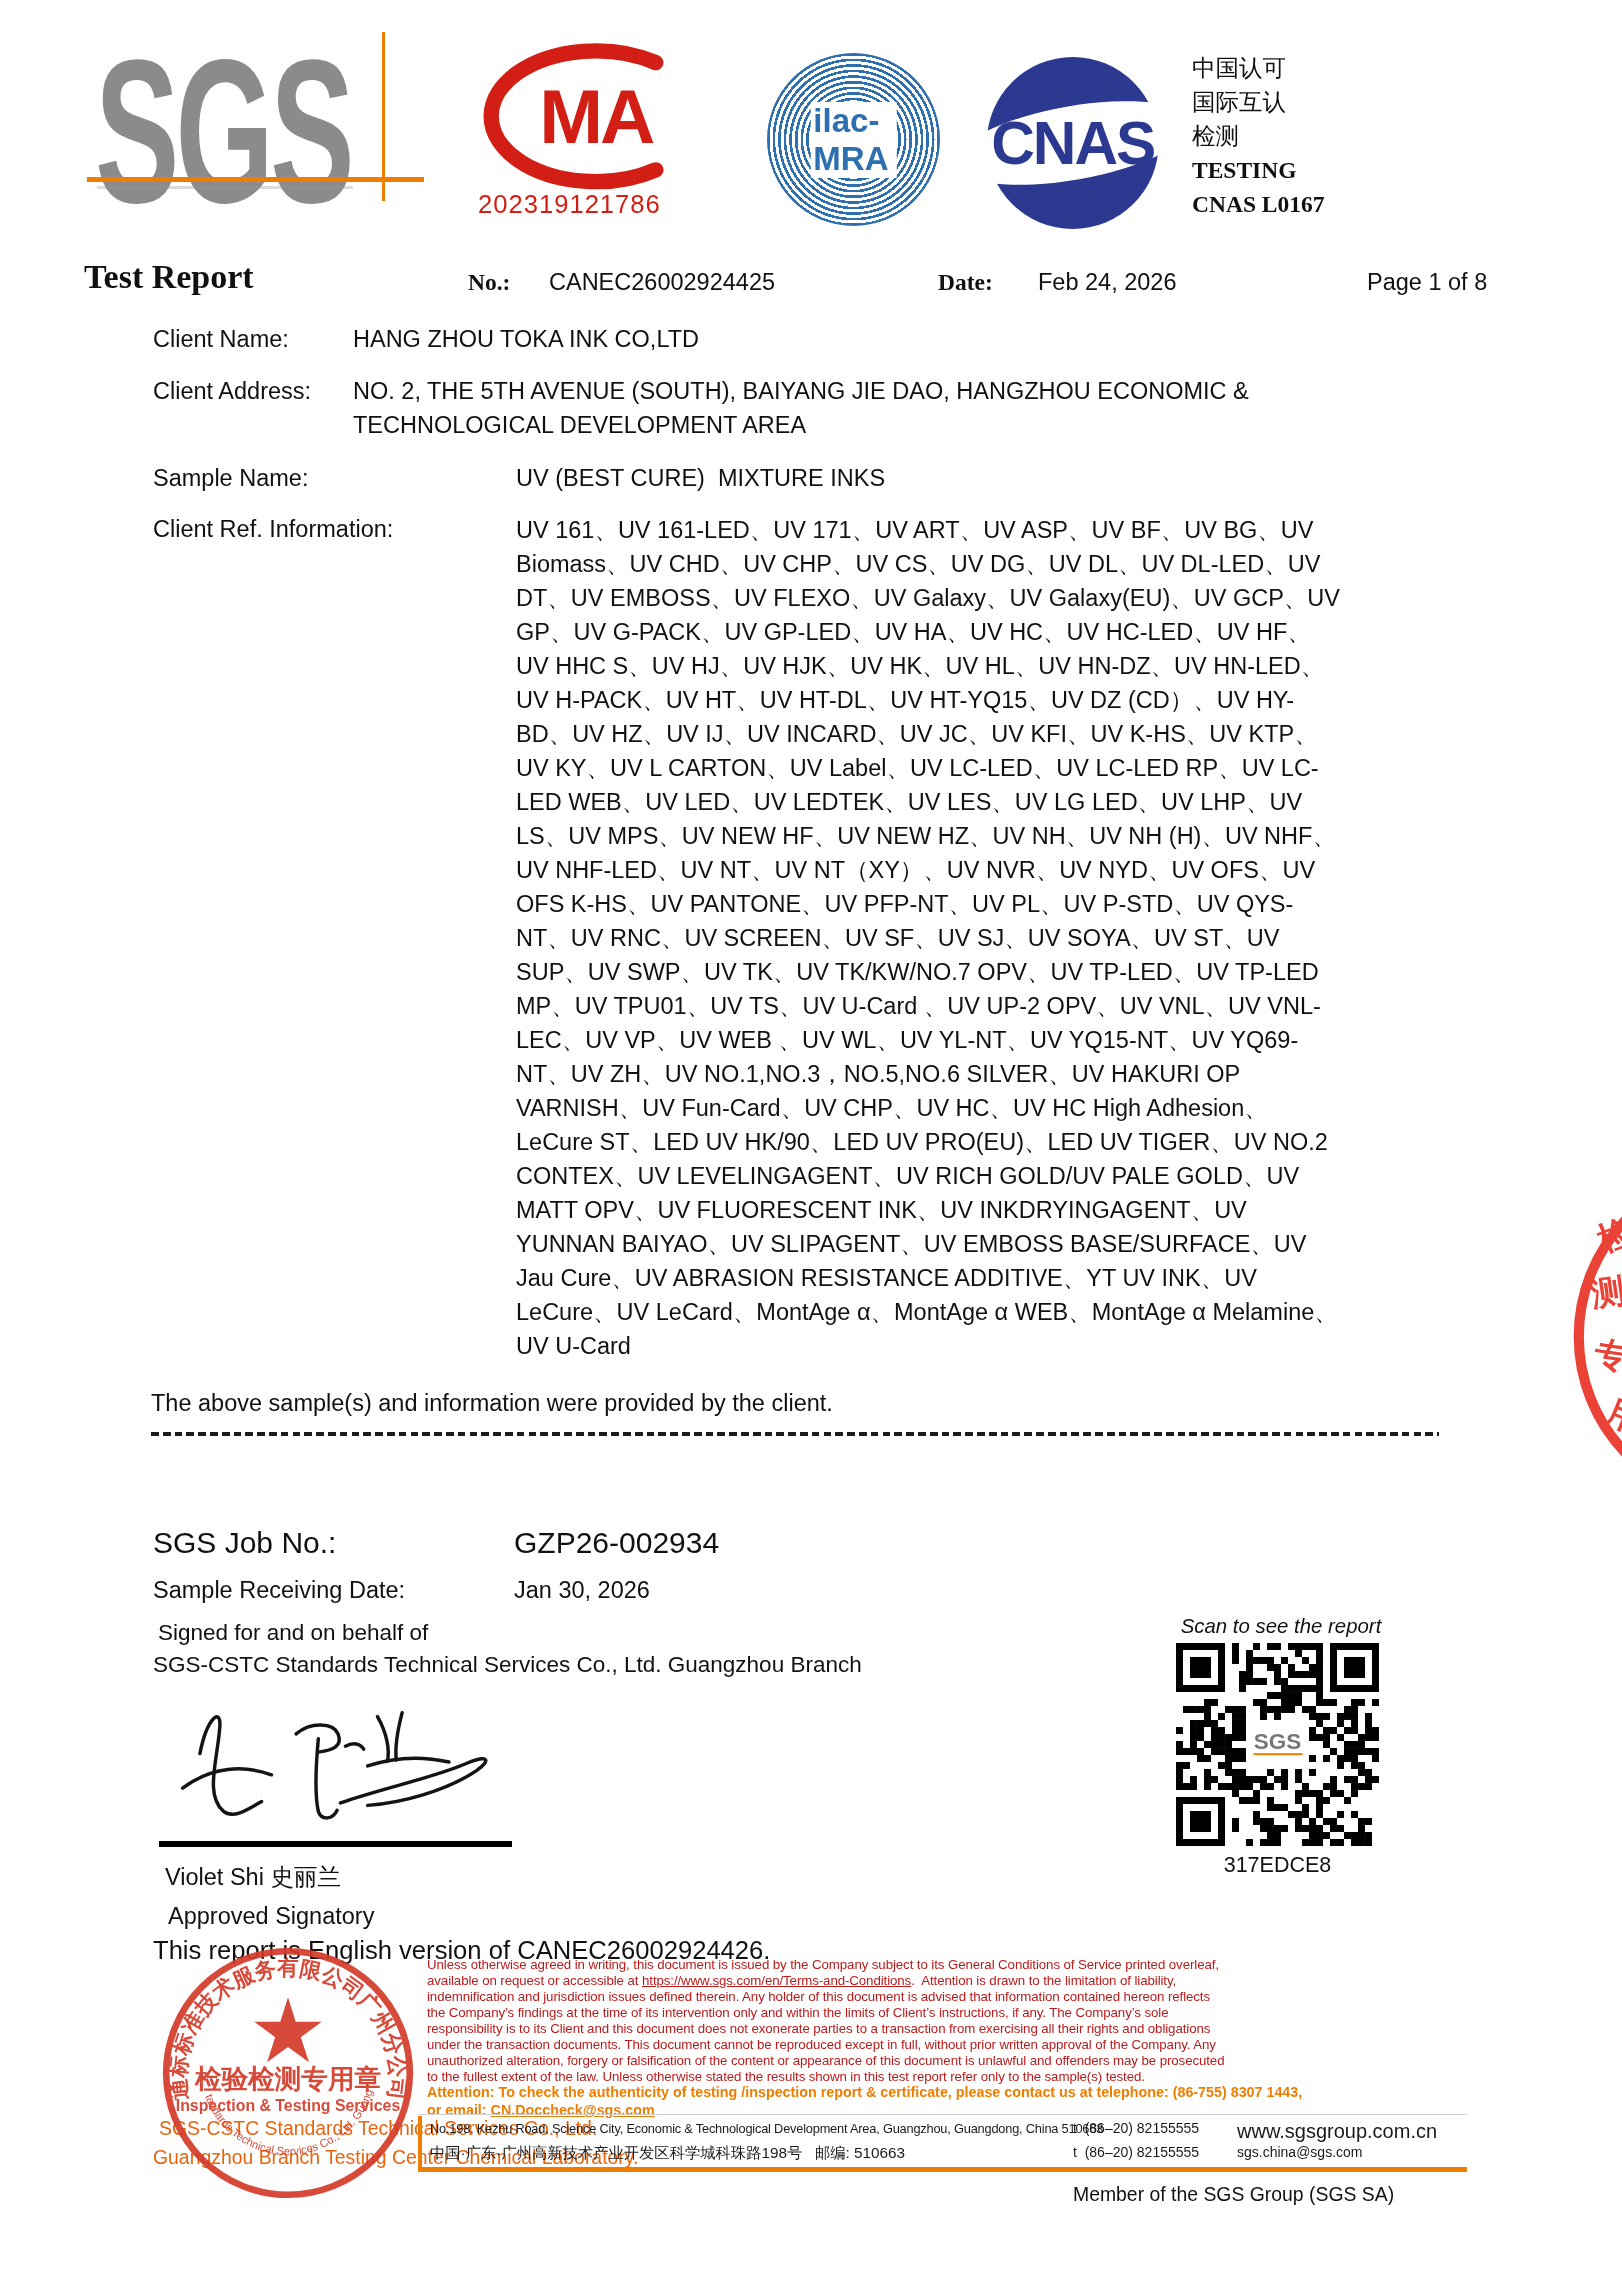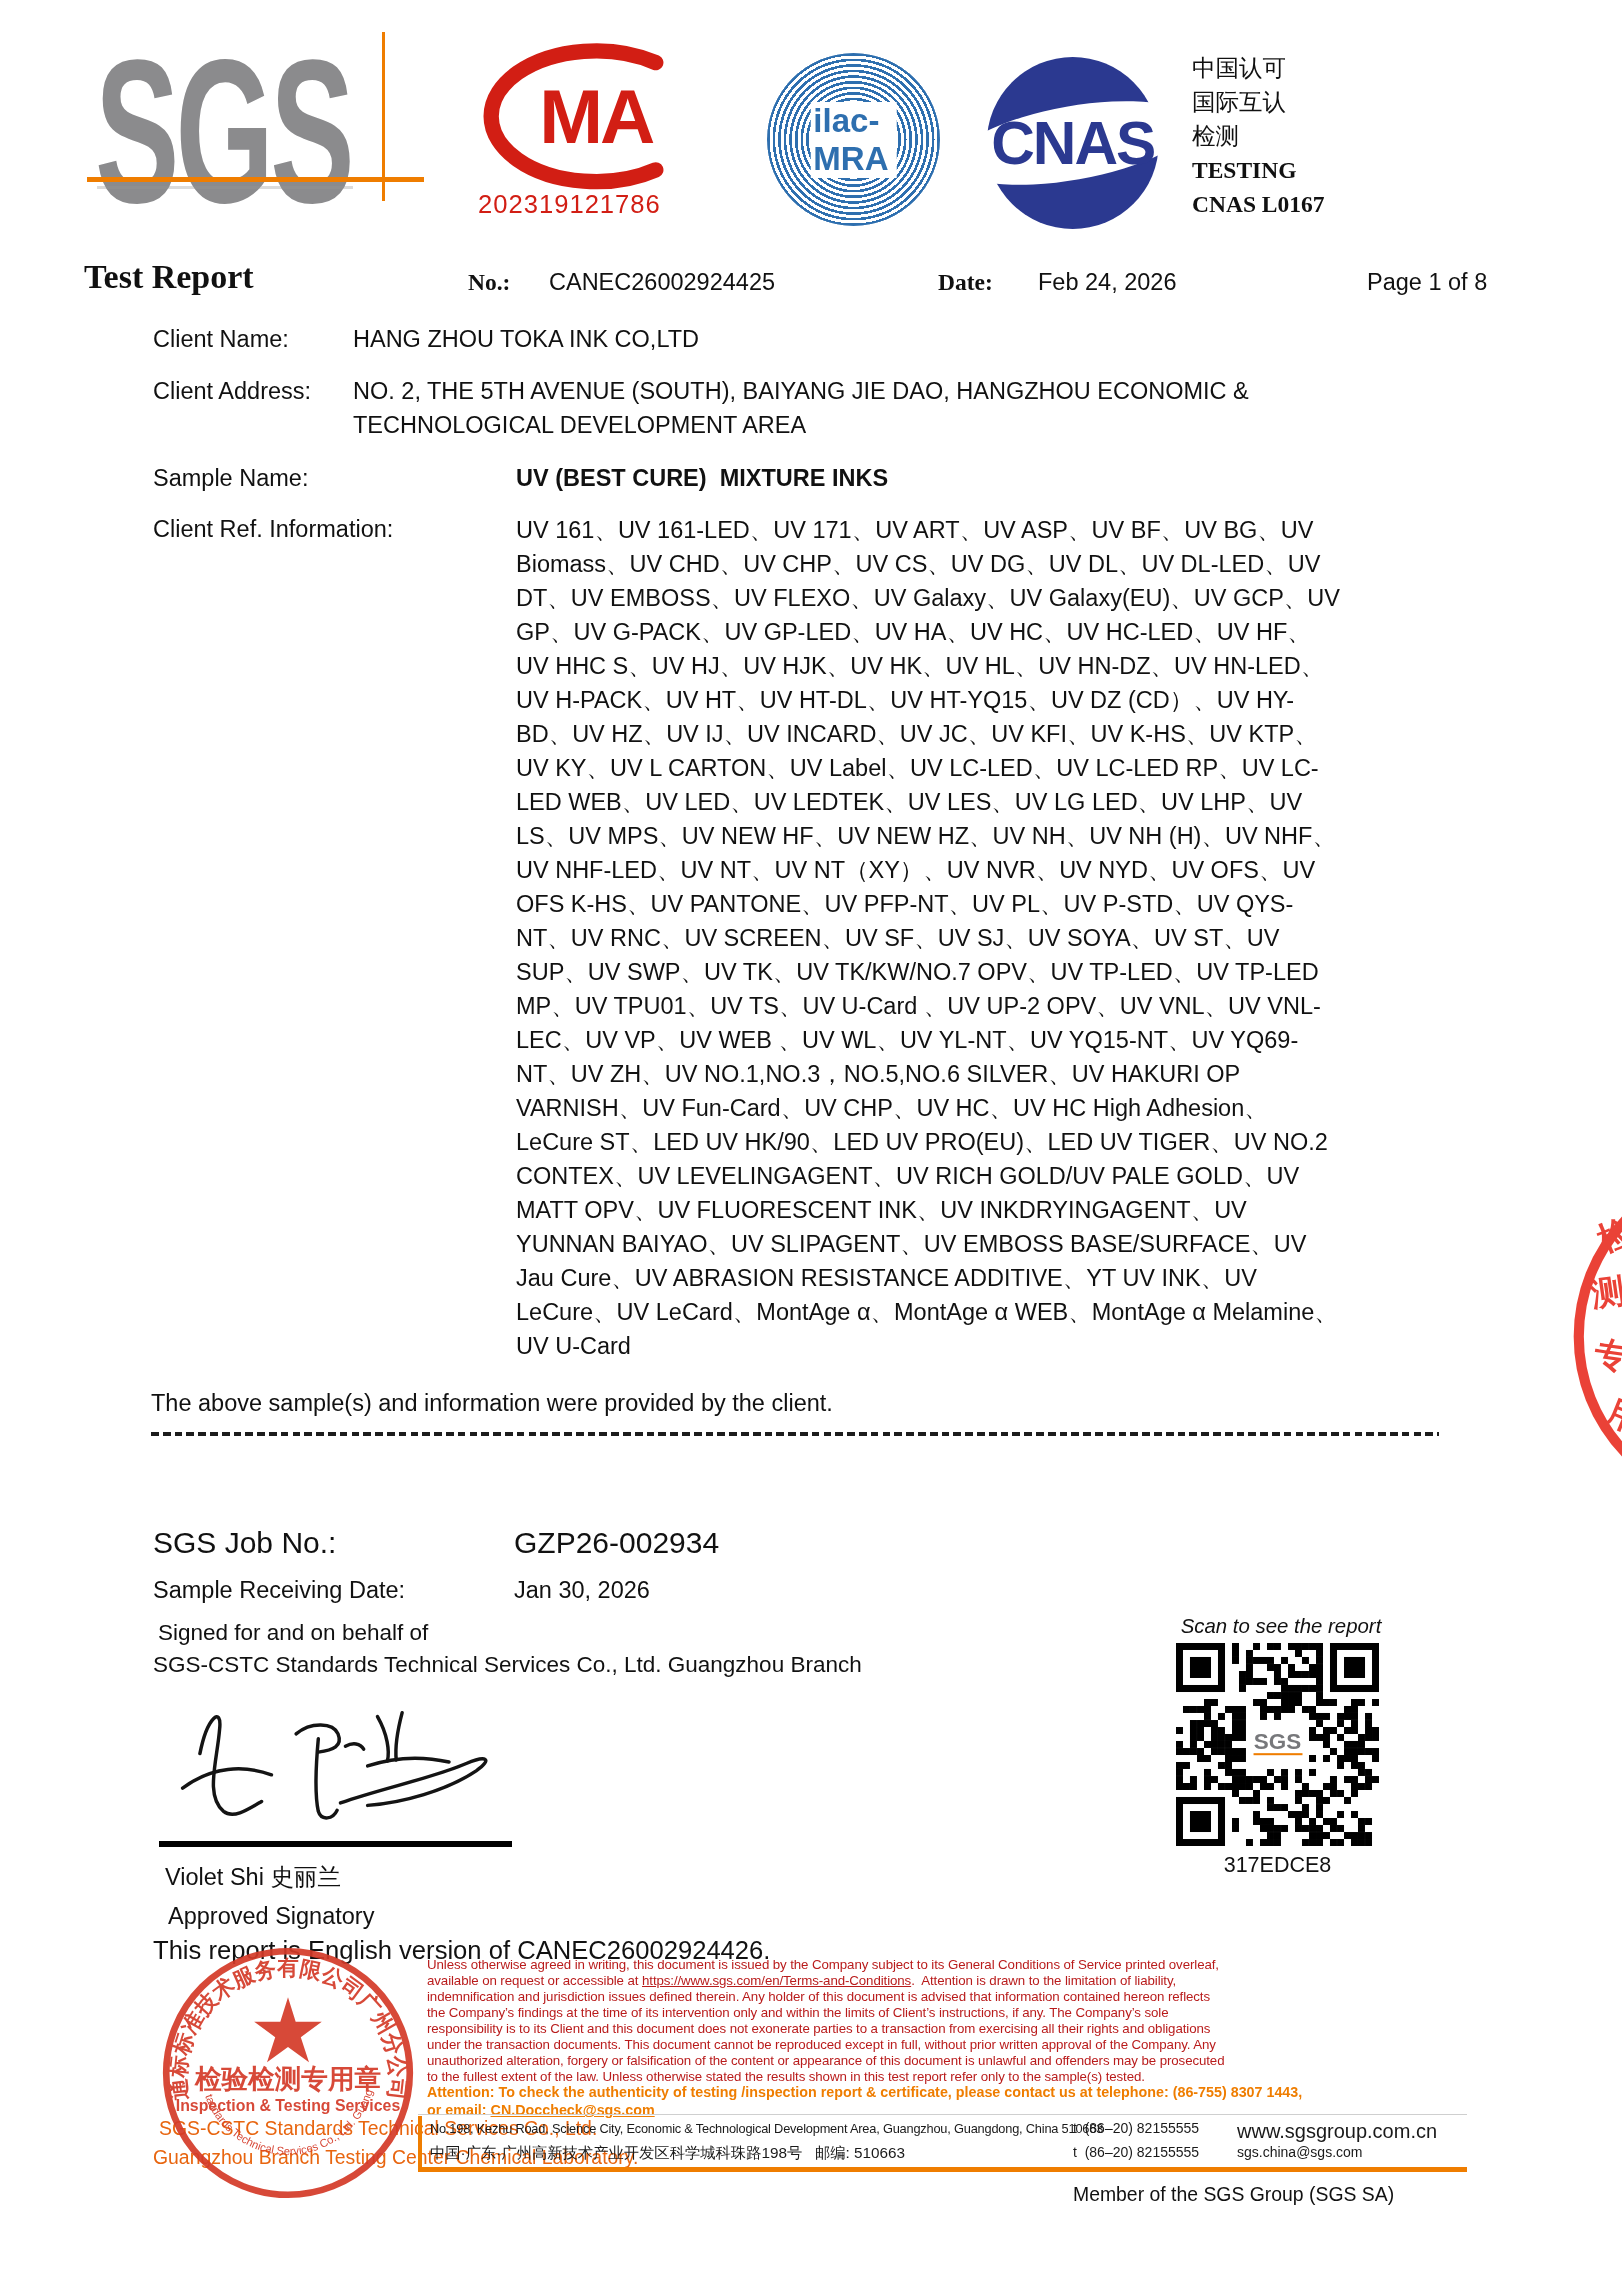--- a/index.html
+++ b/index.html
@@ -76,21 +76,21 @@
   <div class="t" style="left:1367px;top:270px;font-size:23.5px;">Page 1 of 8</div>
 
   <div class="t" style="left:153px;top:327px;font-size:23.5px;">Client Name:</div>
   <div class="t" style="left:353px;top:327px;font-size:23.5px;">HANG ZHOU TOKA INK CO,LTD</div>
 
   <div class="t" style="left:153px;top:379px;font-size:23.5px;">Client Address:</div>
   <div class="t" style="left:353px;top:379px;font-size:23.5px;">NO. 2, THE 5TH AVENUE (SOUTH), BAIYANG JIE DAO, HANGZHOU ECONOMIC &amp;</div>
   <div class="t" style="left:353px;top:413px;font-size:23.5px;">TECHNOLOGICAL DEVELOPMENT AREA</div>
 
   <div class="t" style="left:153px;top:466px;font-size:23.5px;">Sample Name:</div>
-  <div class="t" style="left:516px;top:466px;font-size:23.5px;font-weight:bold;">UV (BEST CURE)  MIXTURE INKS</div>
+  <div class="t" style="left:516px;top:466px;font-size:23.5px;">UV (BEST CURE)  MIXTURE INKS</div>
 
   <div class="t" style="left:153px;top:517px;font-size:23.5px;">Client Ref. Information:</div>
 
   <div class="lines" style="position:absolute;left:516px;top:513px;font-size:23.5px;line-height:34px;">
     <div>UV 161、UV 161-LED、UV 171、UV ART、UV ASP、UV BF、UV BG、UV</div>
     <div>Biomass、UV CHD、UV CHP、UV CS、UV DG、UV DL、UV DL-LED、UV</div>
     <div>DT、UV EMBOSS、UV FLEXO、UV Galaxy、UV Galaxy(EU)、UV GCP、UV</div>
     <div>GP、UV G-PACK、UV GP-LED、UV HA、UV HC、UV HC-LED、UV HF、</div>
     <div>UV HHC S、UV HJ、UV HJK、UV HK、UV HL、UV HN-DZ、UV HN-LED、</div>
     <div>UV H-PACK、UV HT、UV HT-DL、UV HT-YQ15、UV DZ (CD）、UV HY-</div>

